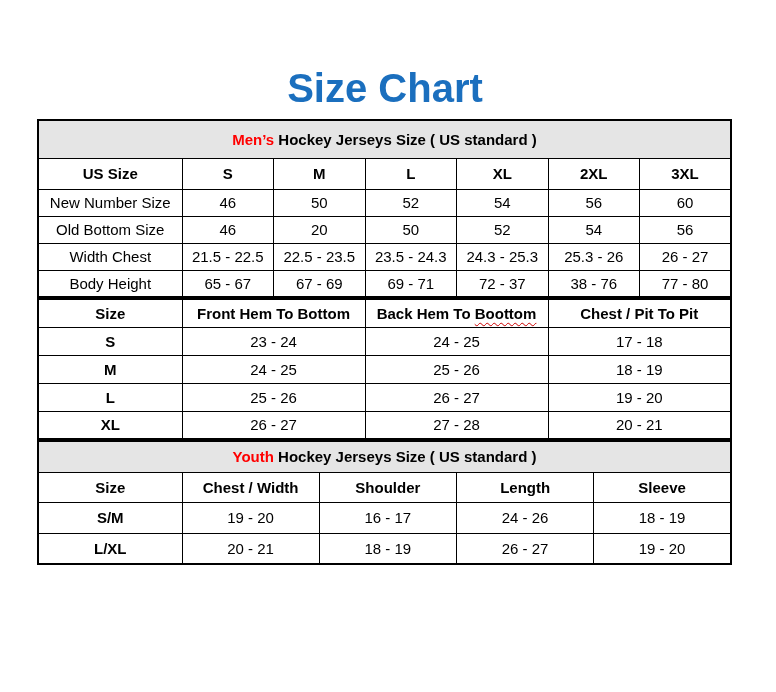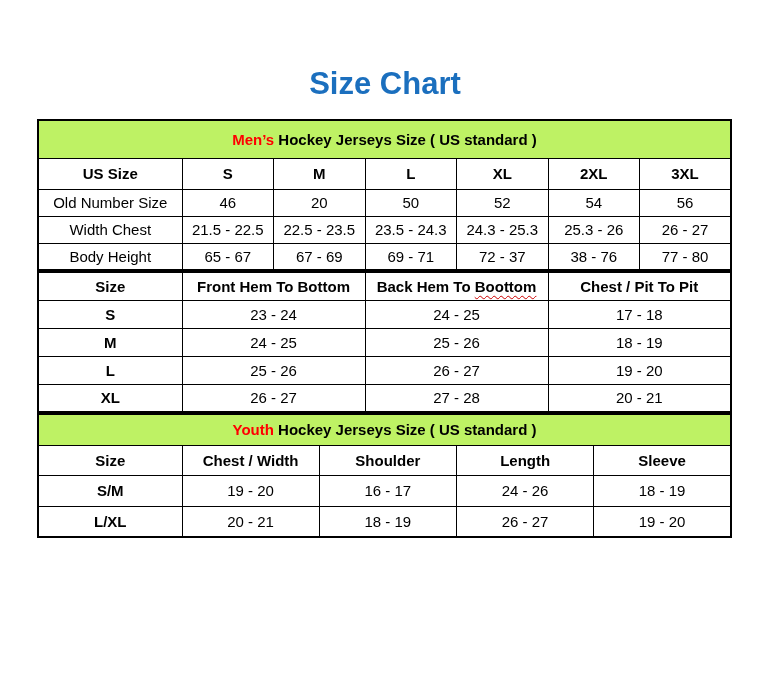--- a/index.html
+++ b/index.html
@@ -8,21 +8,21 @@
     background: #ffffff;
     font-family: "Liberation Sans", sans-serif;
     color: #000;
   }
   .sheet { position: relative; width: 776px; height: 692px; overflow: hidden; }
 
   .page-title {
     position: absolute;
     top: 66px; left: 0; width: 770px;
     text-align: center;
-    font-size: 31px;
+    font-size: 40px;
     font-weight: bold;
     color: #1b6fbe;
     letter-spacing: 0px;
   }
 
   .tables-wrap { position: absolute; left: 37px; top: 119px; width: 695px; }
 
   table.size-table {
     border-collapse: collapse;
     table-layout: fixed;
@@ -34,21 +34,21 @@
     text-align: center;
     vertical-align: middle;
     padding: 0 2px;
     font-size: 15px;
     overflow: hidden;
     white-space: nowrap;
   }
   col.label-col { width: 144px; }
 
   td.banner-cell {
-    background: #bef264;
+    background: #e5e5e5;
     font-size: 17.5px;
     font-weight: bold;
   }
   .banner-hl { color: #ff0000; }
 
   tr.banner-row-men   { height: 38px; }
   tr.head-row-men     { height: 31px; }
   tr.data-row-men     { height: 27px; }
 
   tr.banner-row-women { height: 36px; }
@@ -99,21 +99,30 @@
       <tr class="head-row-men">
         <th class="col-head">US Size</th>
         <th class="col-head">S</th>
         <th class="col-head">M</th>
         <th class="col-head">L</th>
         <th class="col-head">XL</th>
         <th class="col-head">2XL</th>
         <th class="col-head">3XL</th>
       </tr>
       <tr class="data-row-men">
-        <td class="row-label">Old Number Size</td>
+        <td class="row-label">New Number Size</td>
+        <td>46</td>
+        <td>50</td>
+        <td>52</td>
+        <td>54</td>
+        <td>56</td>
+        <td>60</td>
+      </tr>
+      <tr class="data-row-men">
+        <td class="row-label">Old Bottom Size</td>
         <td>46</td>
         <td>20</td>
         <td>50</td>
         <td>52</td>
         <td>54</td>
         <td>56</td>
       </tr>
       <tr class="data-row-men">
         <td class="row-label">Width Chest</td>
         <td>21.5 - 22.5</td>

